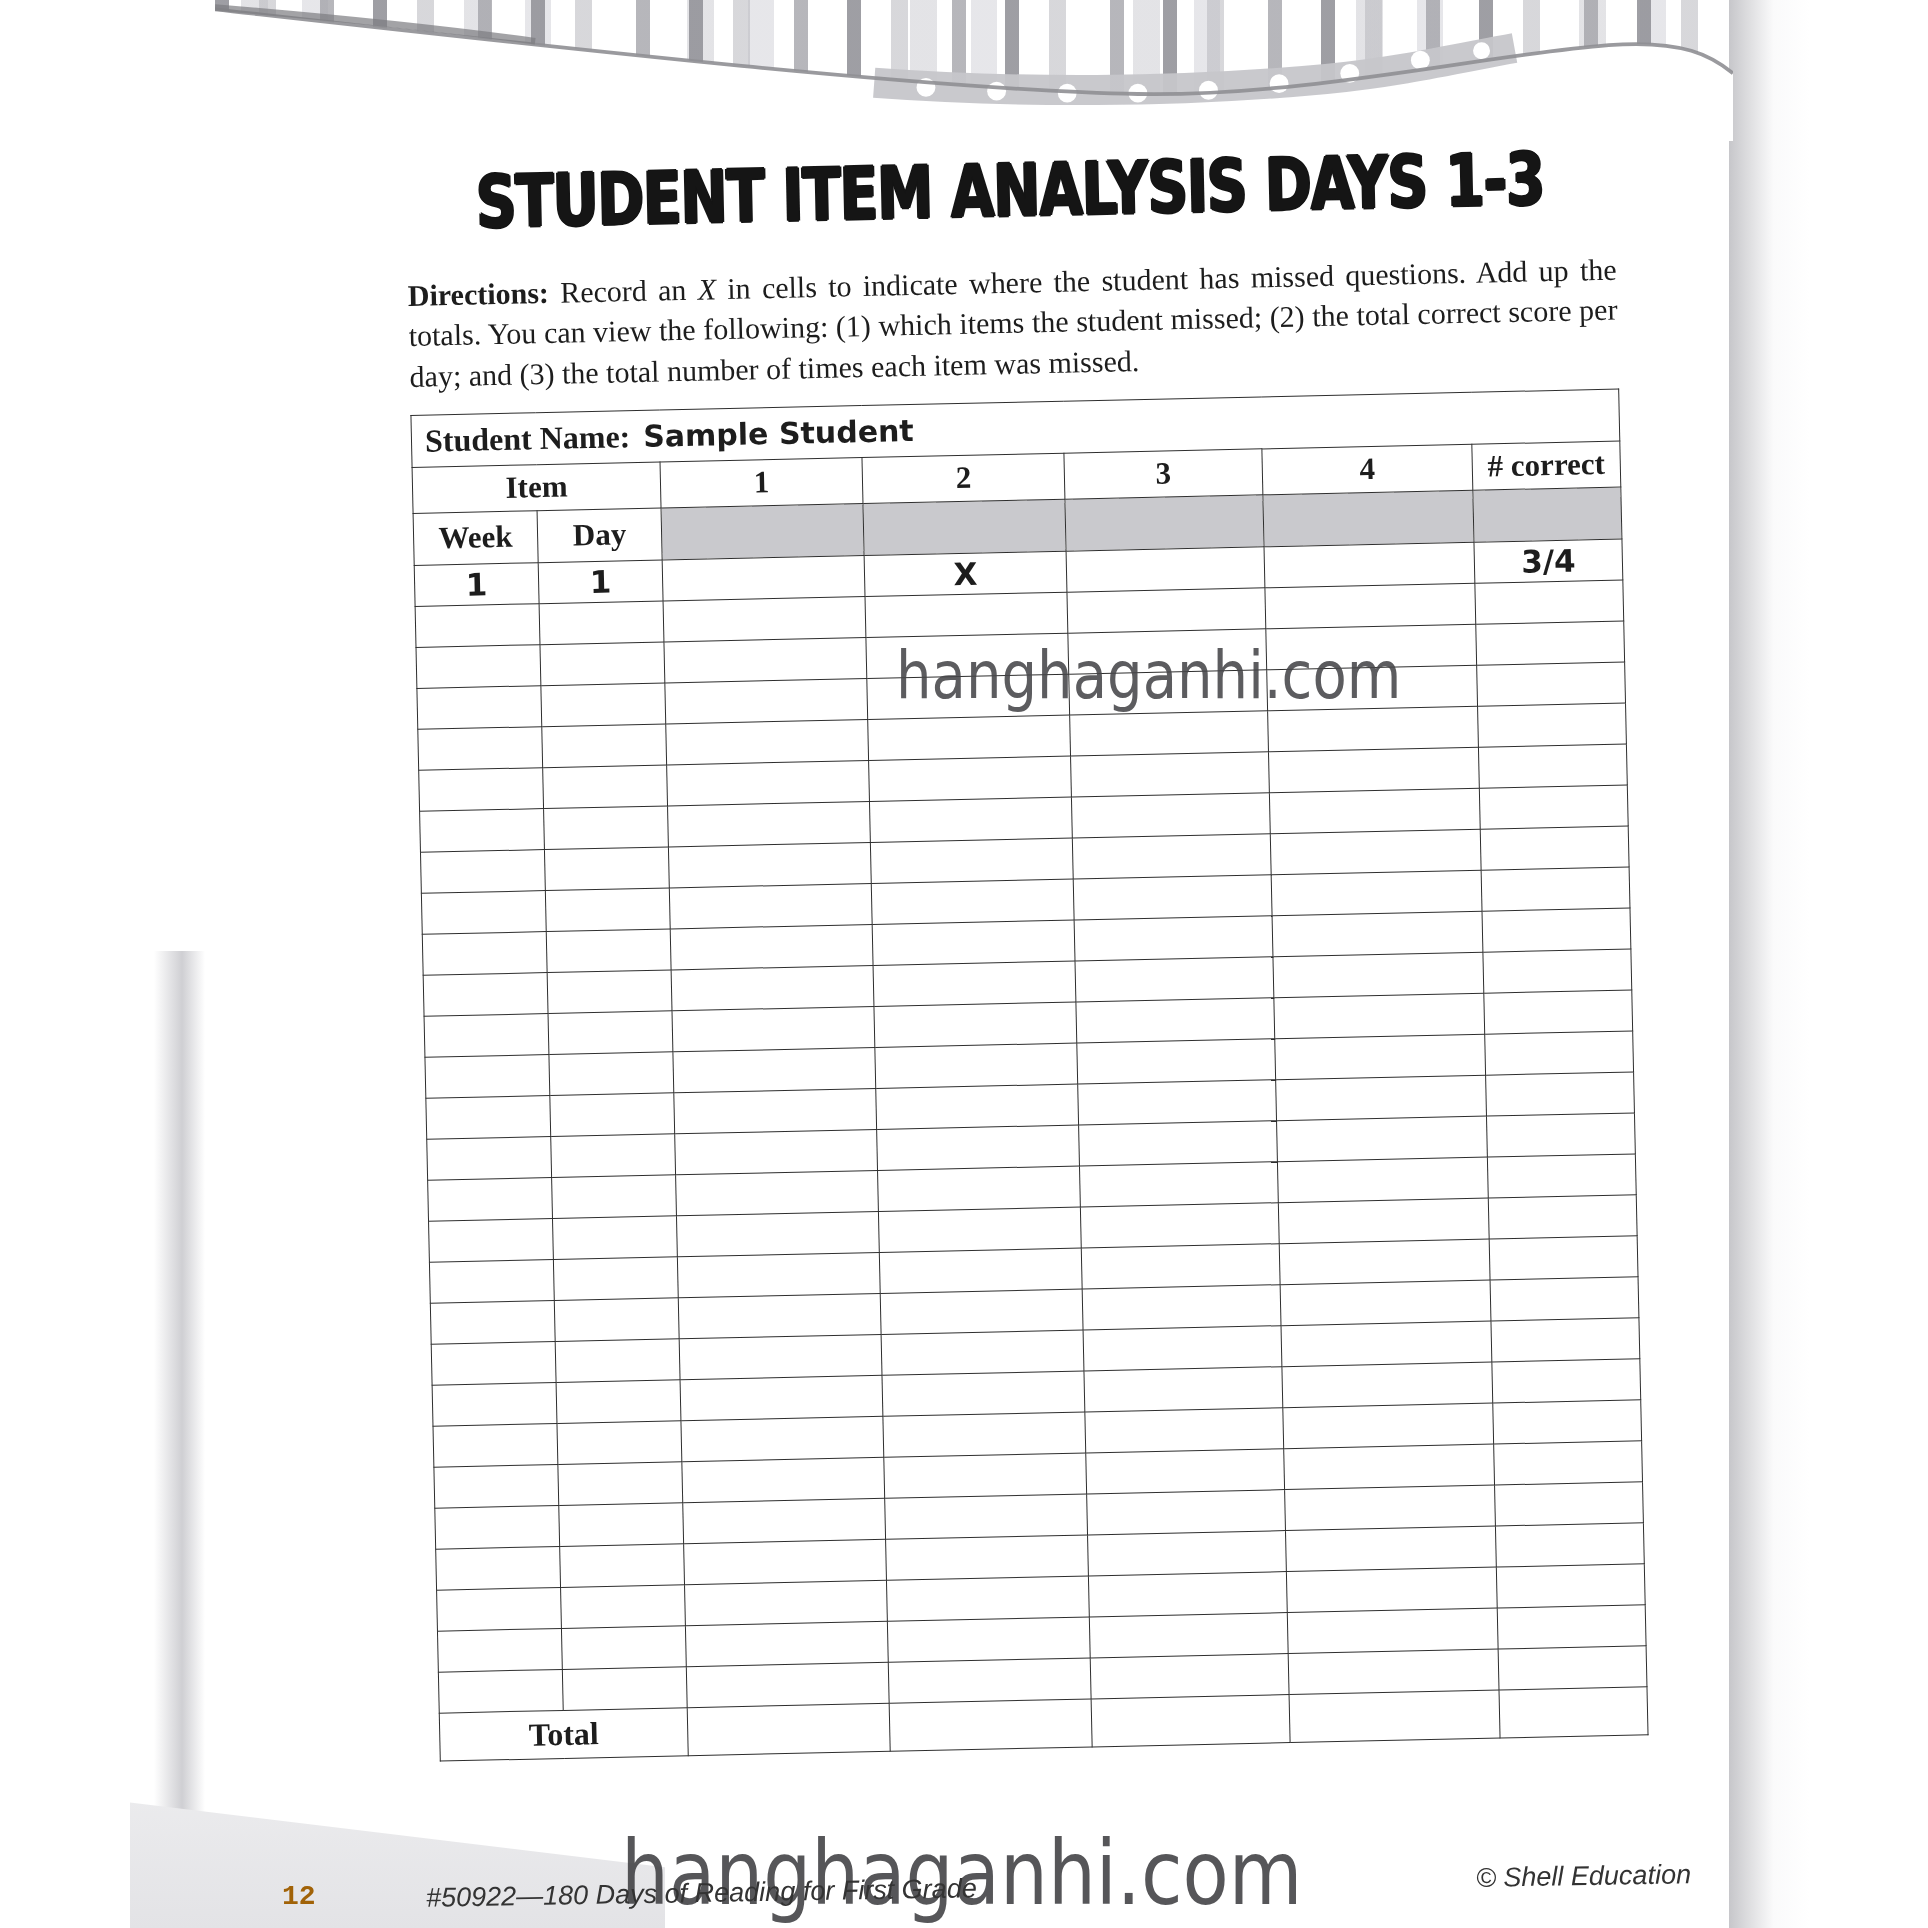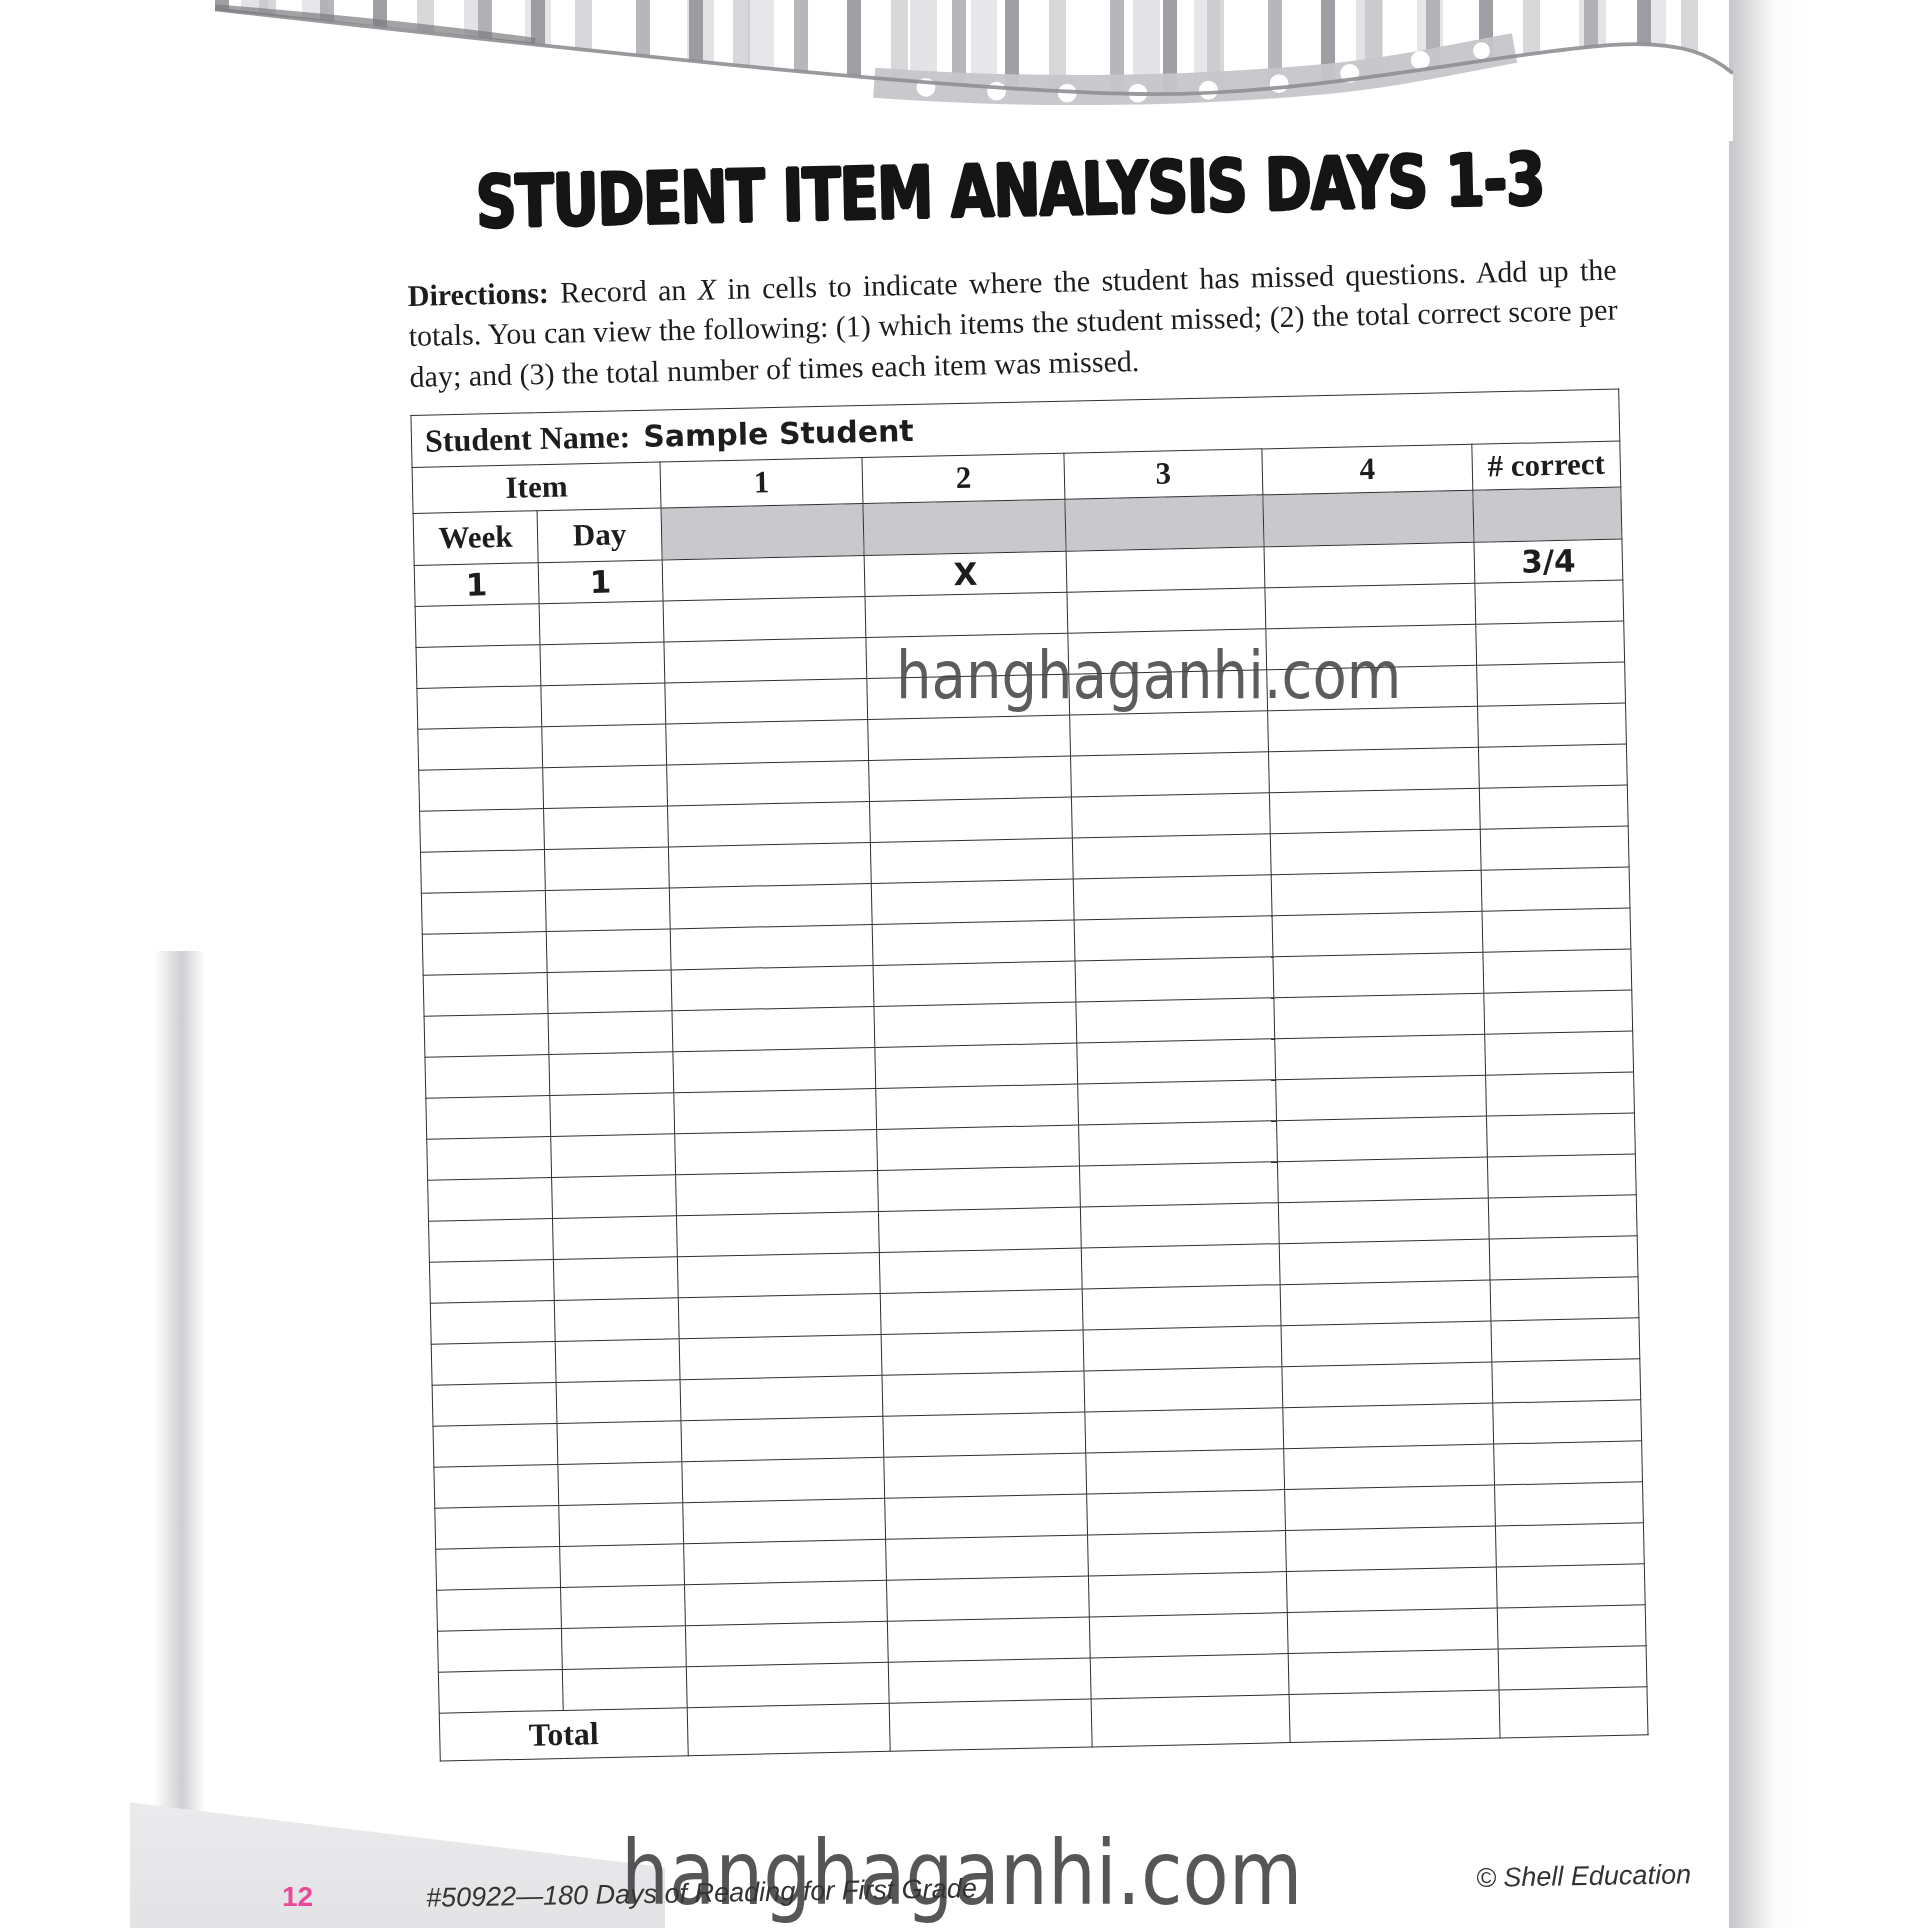--- a/index.html
+++ b/index.html
@@ -54,22 +54,22 @@
   tr.total-row td{height:47px;font-size:32px;font-weight:bold;text-align:center;}
   .hand{font-family:"DejaVu Sans",sans-serif;font-weight:bold;font-size:31px;letter-spacing:0;}
   .name-val{margin-left:13px;font-size:30px;}
 
   
   .wm{position:absolute;font-family:"DejaVu Sans",sans-serif;color:#454548;opacity:.87;white-space:nowrap;}
   .wm-mid{left:896px;top:637px;font-size:66px;transform:scaleX(.85);transform-origin:0 0;}
   .wm-bot{left:621px;top:1821px;font-size:89px;transform:scaleX(.85);transform-origin:0 0;color:#3e3e41;}
 
   
-  .footer-page{position:absolute;left:282px;top:1881px;font-family:Liberation Sans, sans-serif;
-    font-weight:bold;font-size:28px;color:#ec4899;}
+  .footer-page{position:absolute;left:282px;top:1881px;font-family:Liberation Mono, monospace;
+    font-weight:bold;font-size:28px;color:#a16207;}
   .footer-ref{position:absolute;left:426px;top:1878px;font-family:"Liberation Sans",sans-serif;
     font-style:italic;font-size:27px;color:#333;transform:rotate(-1deg);}
   .footer-pub{position:absolute;left:1476px;top:1861px;font-family:"Liberation Sans",sans-serif;
     font-style:italic;font-size:27px;color:#333;transform:rotate(-1deg);}
 </style>
 </head>
 <body>
 
 <div class="edge-right"></div>
 <div class="edge-left"></div>

